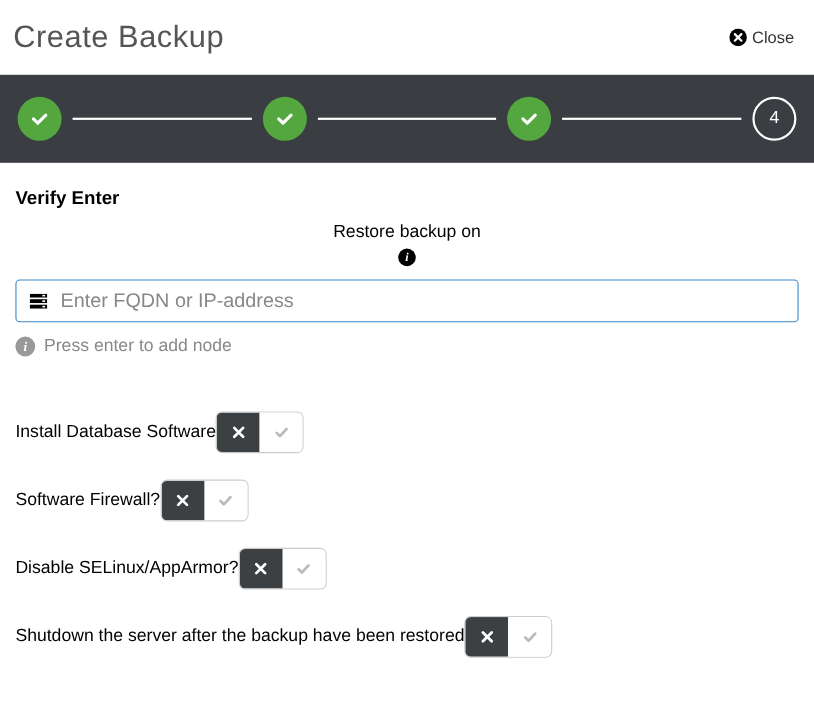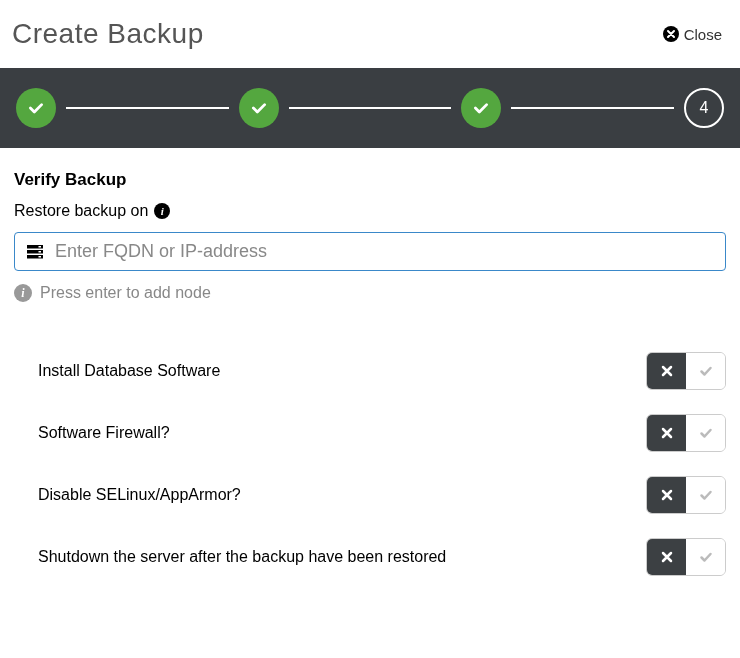--- a/index.html
+++ b/index.html
@@ -77,20 +77,21 @@
       font-size: 17px;
       font-weight: bold;
       margin-bottom: 12px;
     }
     .restore-label-row {
       display: flex;
       align-items: center;
       gap: 6px;
       font-size: 16px;
       margin-bottom: 12px;
+      flex-direction: column;
     }
     .info-icon {
       width: 16px;
       height: 16px;
       border-radius: 50%;
       background: #000;
       color: #fff;
       display: inline-flex;
       align-items: center;
       justify-content: center;
@@ -141,25 +142,23 @@
       display: inline-flex;
       align-items: center;
       justify-content: center;
       font-style: italic;
       font-family: Georgia, serif;
       font-size: 12px;
       font-weight: bold;
     }
     .option-row {
       display: flex;
-      justify-content: space-between;
       align-items: center;
       padding: 12px 0;
       font-size: 16px;
-      margin-left: 24px;
     }
     .options-section {
       margin-top: 38px;
     }
     .toggle {
       display: flex;
       border: 1px solid #ccc;
       border-radius: 6px;
       overflow: hidden;
       width: 80px;
@@ -234,21 +233,21 @@
         <path d="M3 8 L6.5 11.5 L13 5" stroke="#fff" stroke-width="2.5" fill="none" stroke-linecap="round" stroke-linejoin="round"></path>
       </svg>
   </div>
   <div class="step-line"></div>
   <div class="step-circle step-current">
     <span>4</span>
   </div>
 </div>
 
 <div class="content">
-  <div class="section-title">Verify Backup</div>
+  <div class="section-title">Verify Enter</div>
 
   <div class="restore-label-row">
     <span>Restore backup on</span>
     <span class="info-icon">i</span>
   </div>
 
   <div class="fqdn-input-wrap">
     <svg class="fqdn-icon" viewBox="0 0 16 14">
       <rect x="0" y="0" width="16" height="3.5" fill="#000"></rect>
       <rect x="0" y="5" width="16" height="3.5" fill="#000"></rect>

